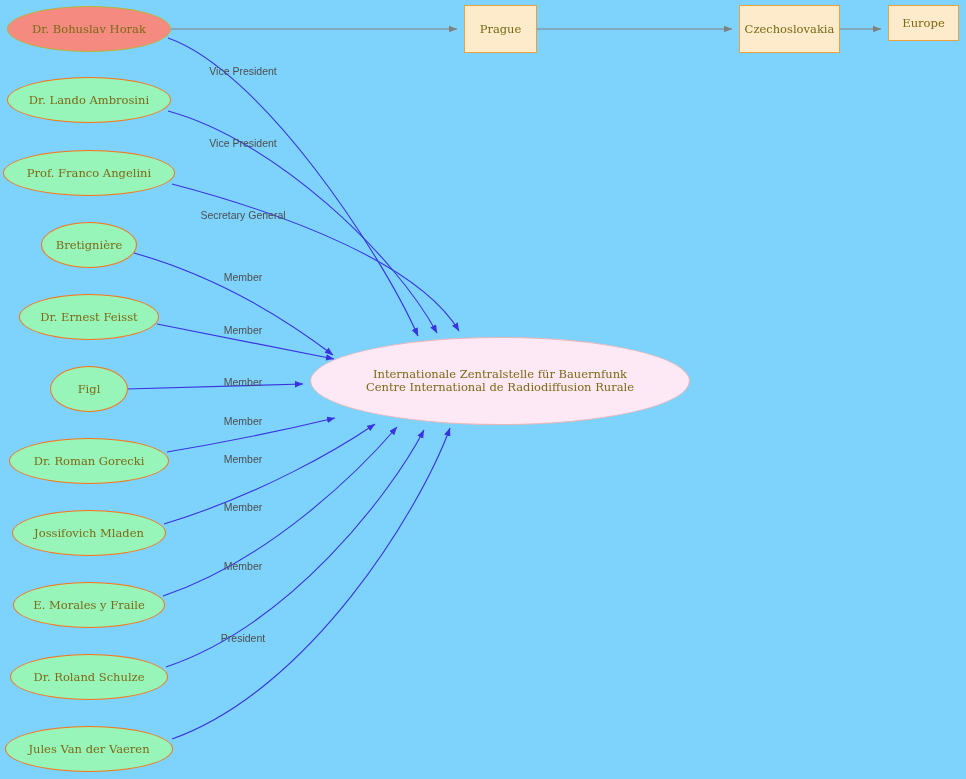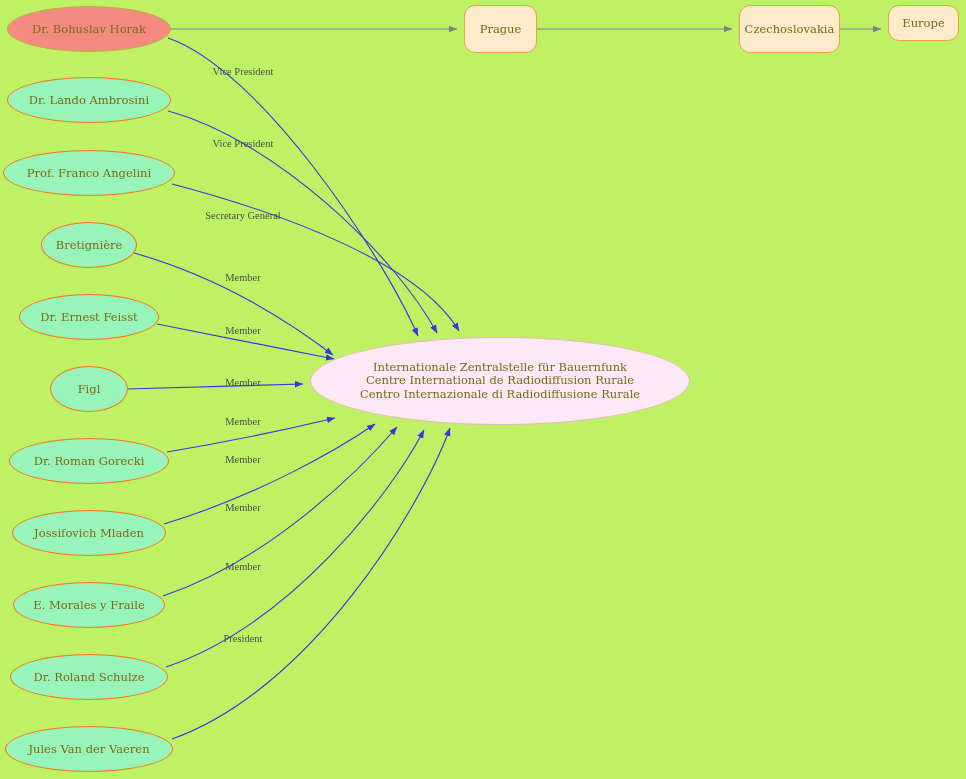--- a/index.html
+++ b/index.html
@@ -7,21 +7,21 @@
     padding: 0;
     background: #ffffff;
   }
   body {
     font-family: "DejaVu Serif", "Liberation Serif", serif;
   }
   #graph-canvas {
     position: relative;
     width: 966px;
     height: 779px;
-    background: #bef264;
+    background: #7dd3fc;
     overflow: hidden;
   }
   #edge-layer {
     position: absolute;
     left: 0;
     top: 0;
     width: 966px;
     height: 779px;
   }
   .node-ellipse {
@@ -56,31 +56,31 @@
   .node-org .org-line {
     white-space: nowrap;
   }
   .node-box {
     position: absolute;
     display: flex;
     align-items: center;
     justify-content: center;
     background: #fdebcb;
     border: 1px solid #e8a33d;
-    border-radius: 11px;
+    border-radius: 0;
     box-sizing: border-box;
     color: #7c6a14;
     font-size: 11.5px;
     font-family: "DejaVu Serif", "Liberation Serif", serif;
   }
   .edge-label {
     position: absolute;
     color: #4d4d4d;
     font-size: 10.5px;
-    font-family: Liberation Serif, serif;
+    font-family: Liberation Sans, sans-serif;
     white-space: nowrap;
     transform: translate(-50%, -50%);
   }
 </style>
 </head>
 <body>
 
 <div id="graph-canvas">
 
   <svg id="edge-layer" viewBox="0 0 966 779" xmlns="http://www.w3.org/2000/svg">
@@ -144,21 +144,20 @@
         <span>Dr. Roland Schulze</span>
       </div>
       <div class="node-ellipse node-person" style="left: 5px; top: 726px; width: 168px; height: 46px;">
         <span>Jules Van der Vaeren</span>
       </div>
     </div>
 
   <div class="node-ellipse node-org" id="central-node" style="left: 310px; top: 337px; width: 380px; height: 88px;">
       <span class="org-line">Internationale Zentralstelle für Bauernfunk</span>
       <span class="org-line">Centre International de Radiodiffusion Rurale</span>
-      <span class="org-line">Centro Internazionale di Radiodiffusione Rurale</span>
     </div>
 
   <div id="place-nodes">
       <div class="node-box" style="left: 464px; top: 5px; width: 73px; height: 48px;">
         <span>Prague</span>
       </div>
       <div class="node-box" style="left: 739px; top: 5px; width: 101px; height: 48px;">
         <span>Czechoslovakia</span>
       </div>
       <div class="node-box" style="left: 888px; top: 5px; width: 71px; height: 36px;">

